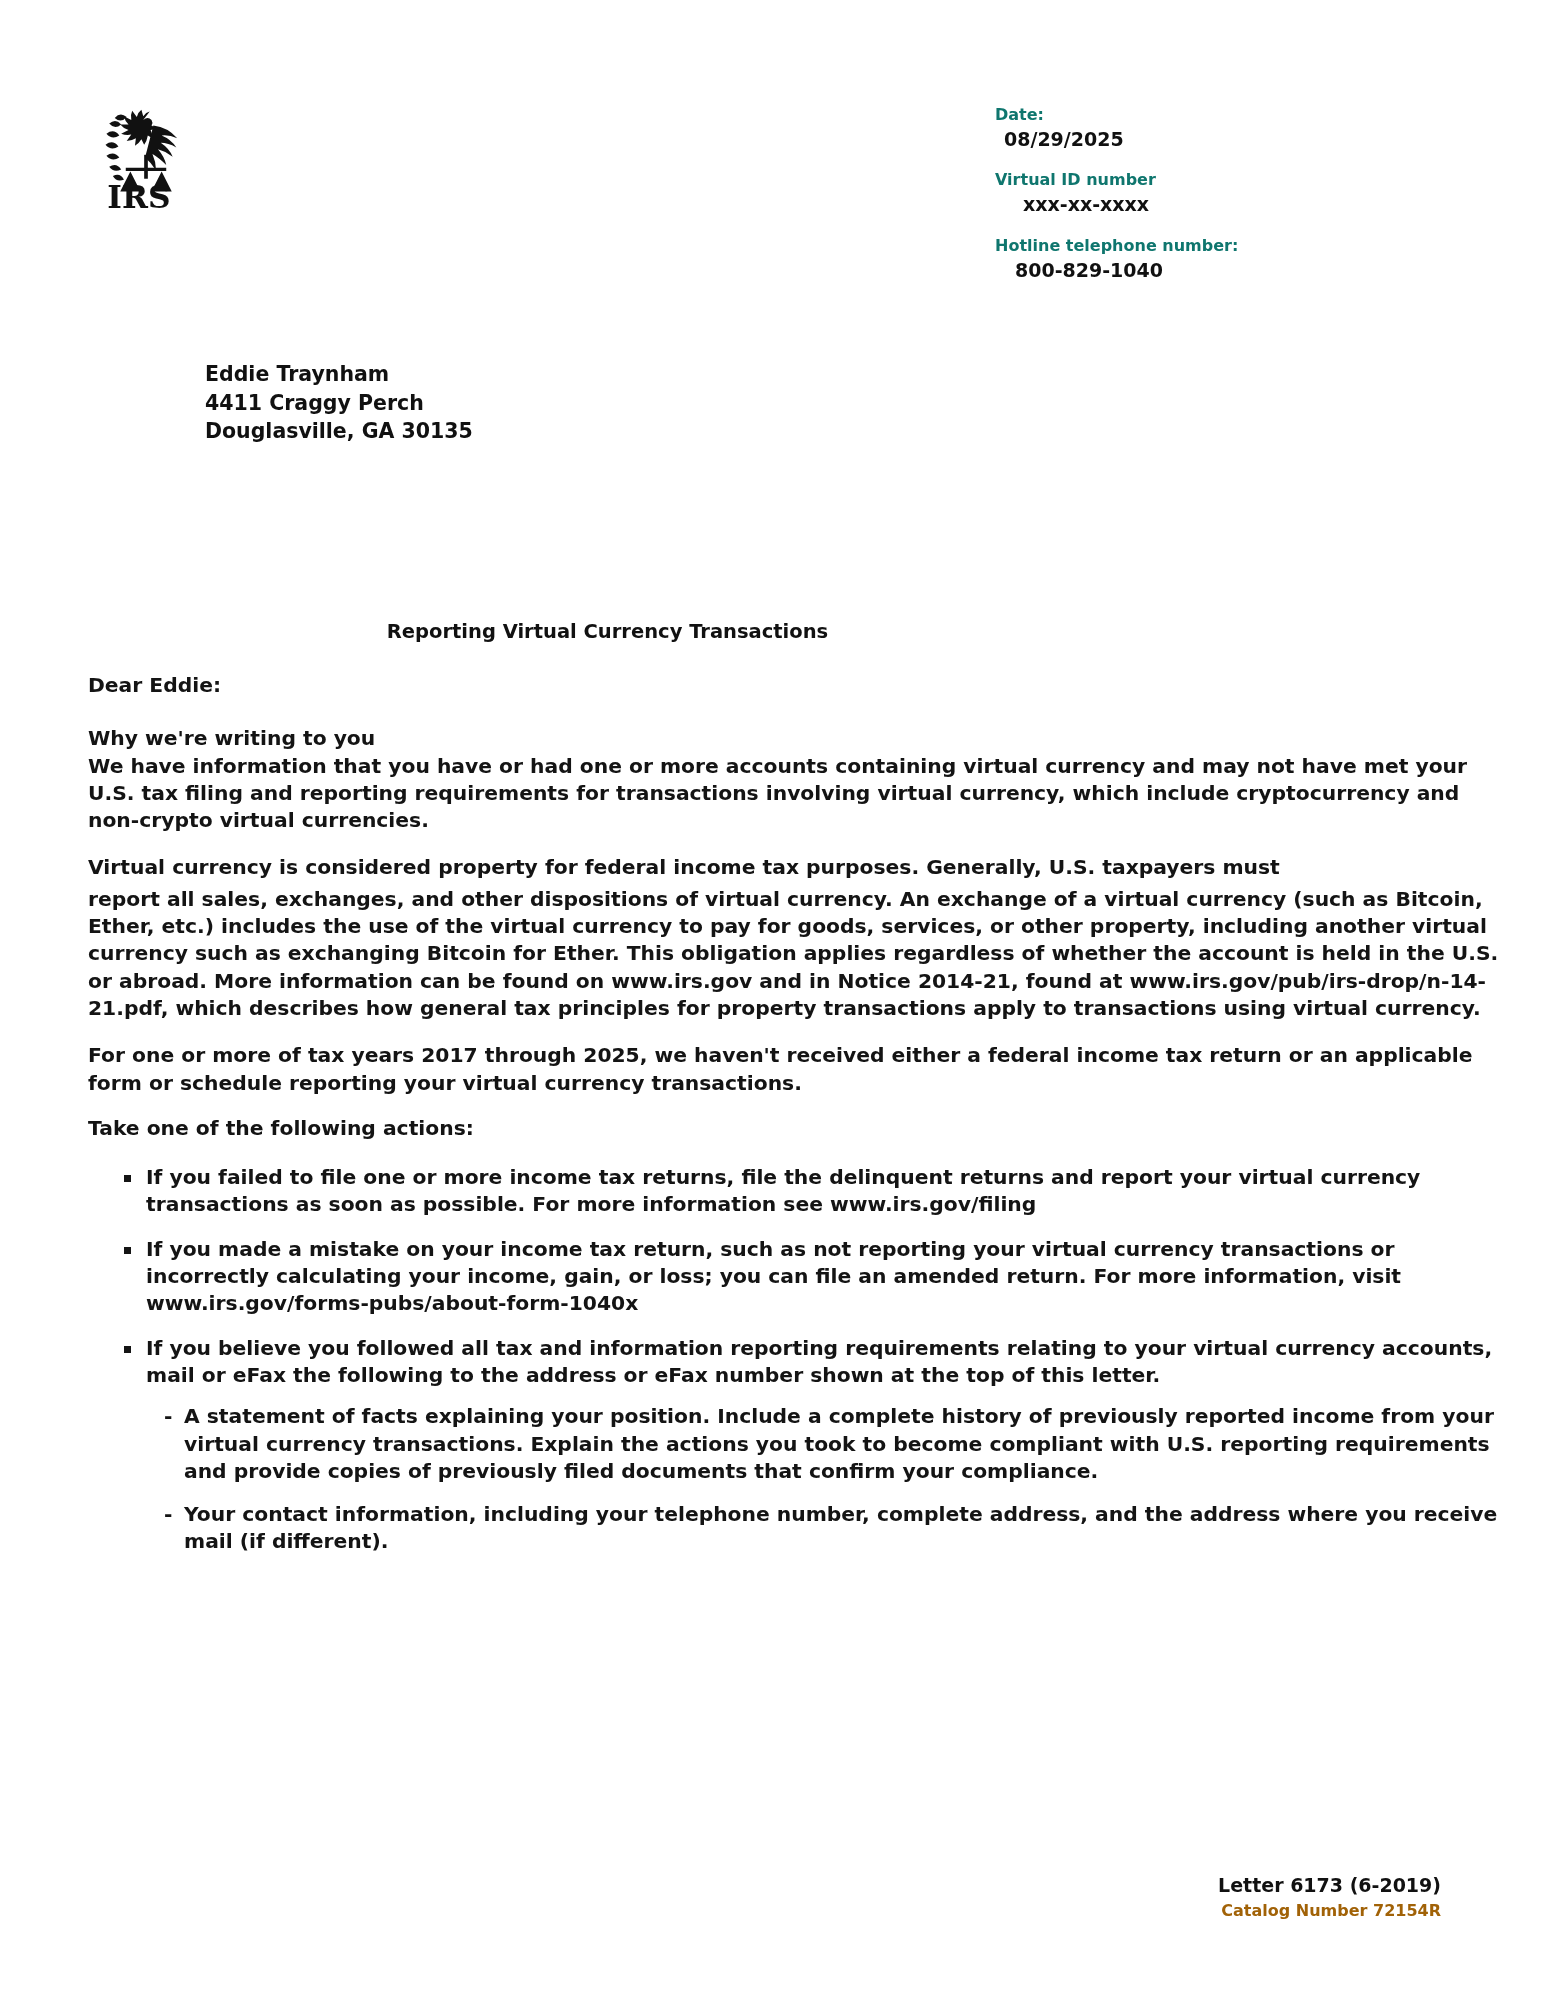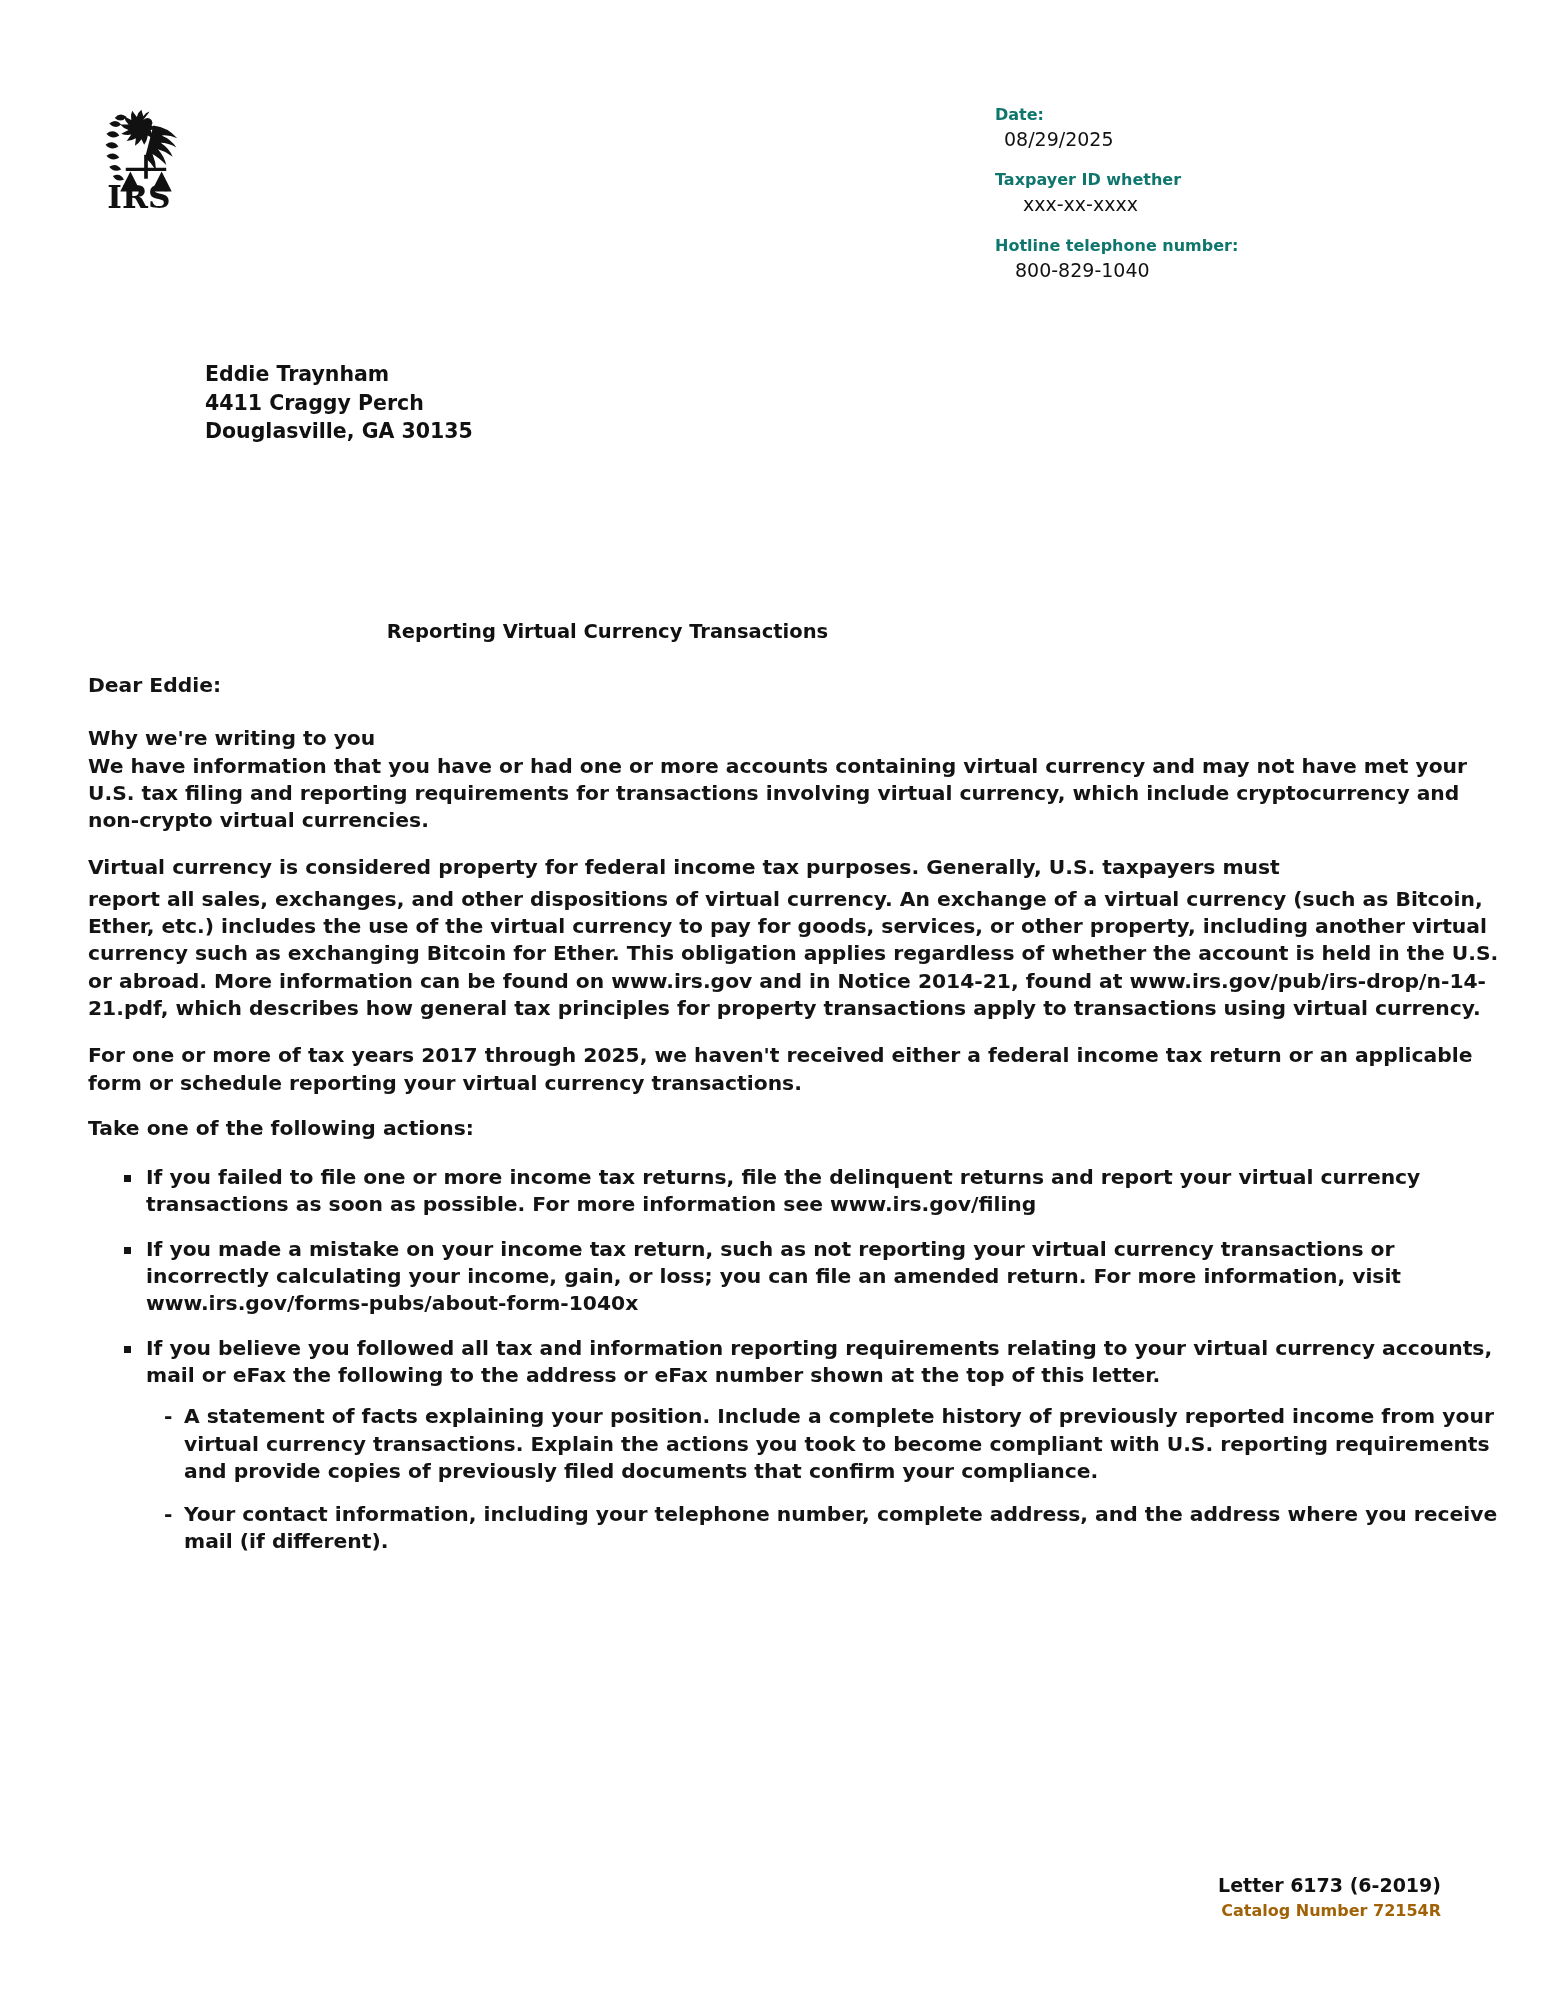--- a/index.html
+++ b/index.html
@@ -62,21 +62,21 @@
   .meta-group { margin-bottom: 18px; }
   .meta-group:last-child { margin-bottom: 0; }
   .meta-label {
     font-size: 16px;
     font-weight: bold;
     color: #0f766e;
     line-height: 1.3;
   }
   .meta-value {
     font-size: 19px;
-    font-weight: normal;
+    font-weight: bold;
     color: #111111;
     line-height: 1.35;
     margin-top: 1px;
   }
   .meta-value.indent-1 { padding-left: 9px; }
   .meta-value.indent-2 { padding-left: 28px; }
   .meta-value.indent-3 { padding-left: 20px; }
 
   
   .recipient {
@@ -218,21 +218,21 @@
         </svg>
       </div>
     </div>
 
     <div class="meta-block">
       <div class="meta-group">
         <div class="meta-label">Date:</div>
         <div class="meta-value indent-1">08/29/2025</div>
       </div>
       <div class="meta-group">
-        <div class="meta-label">Taxpayer ID whether</div>
+        <div class="meta-label">Virtual ID number</div>
         <div class="meta-value indent-2">xxx-xx-xxxx</div>
       </div>
       <div class="meta-group">
         <div class="meta-label">Hotline telephone number:</div>
         <div class="meta-value indent-3">800-829-1040</div>
       </div>
     </div>
   </div>
 
   <div class="recipient">

